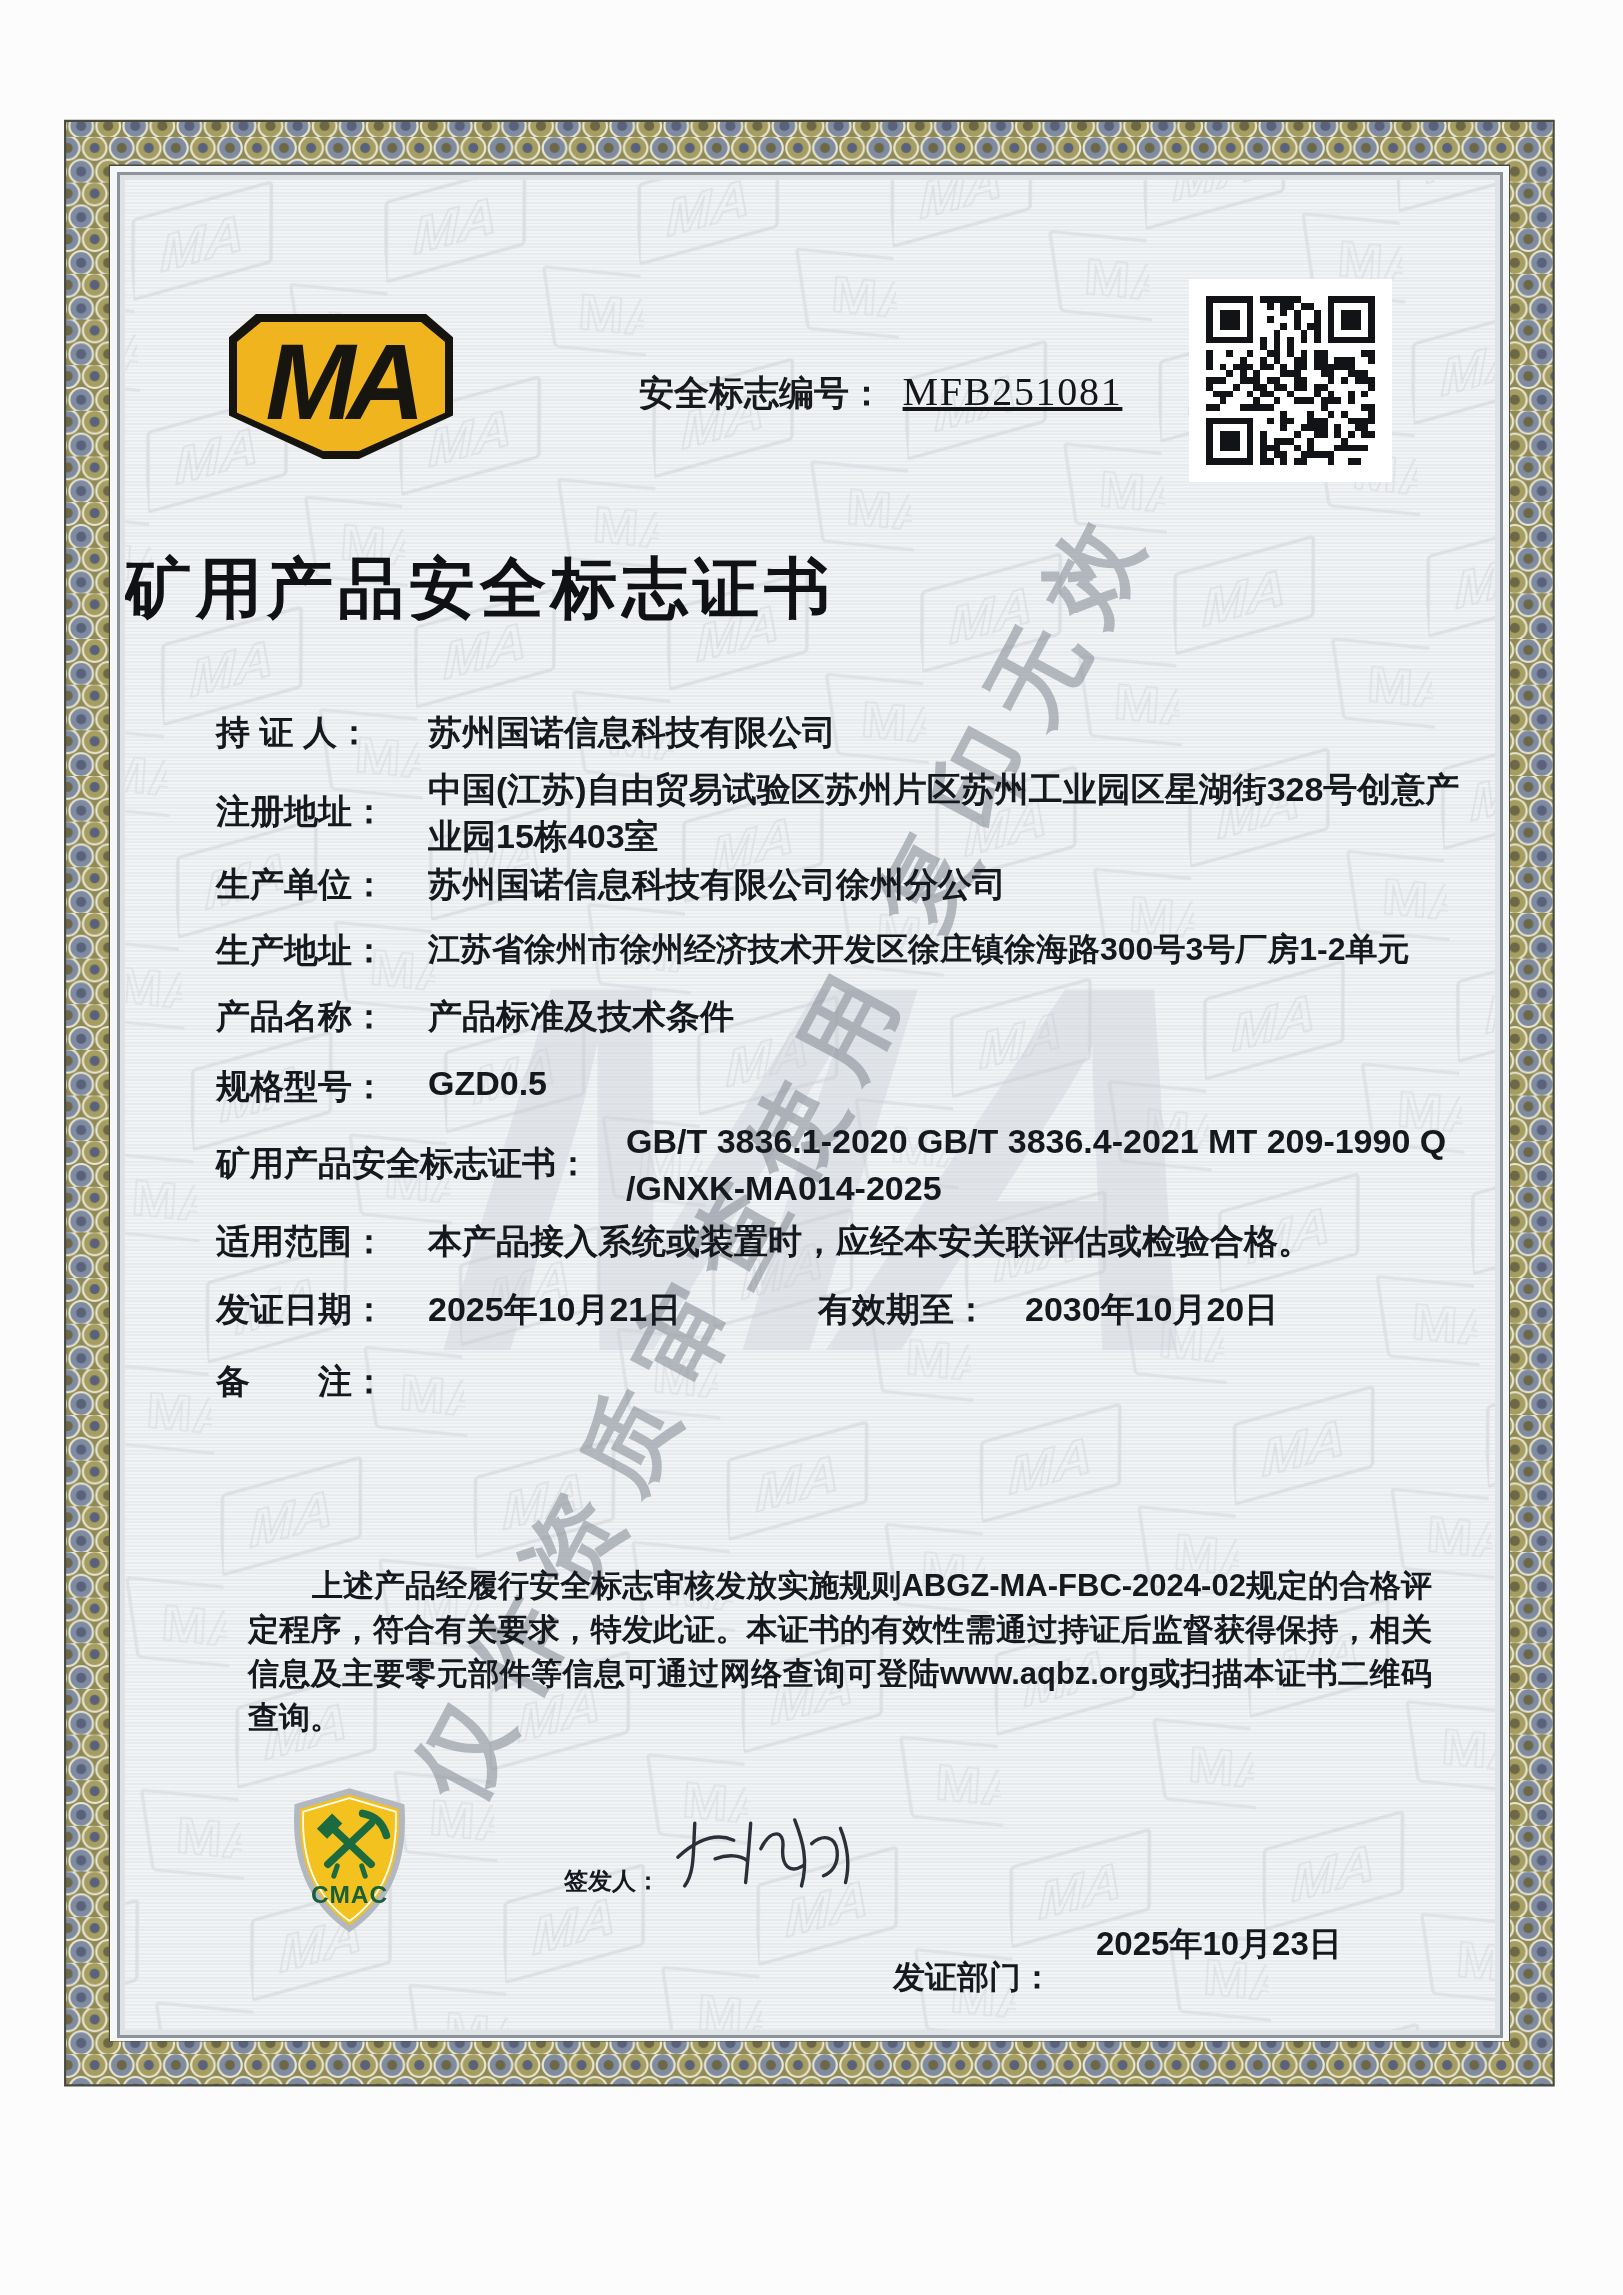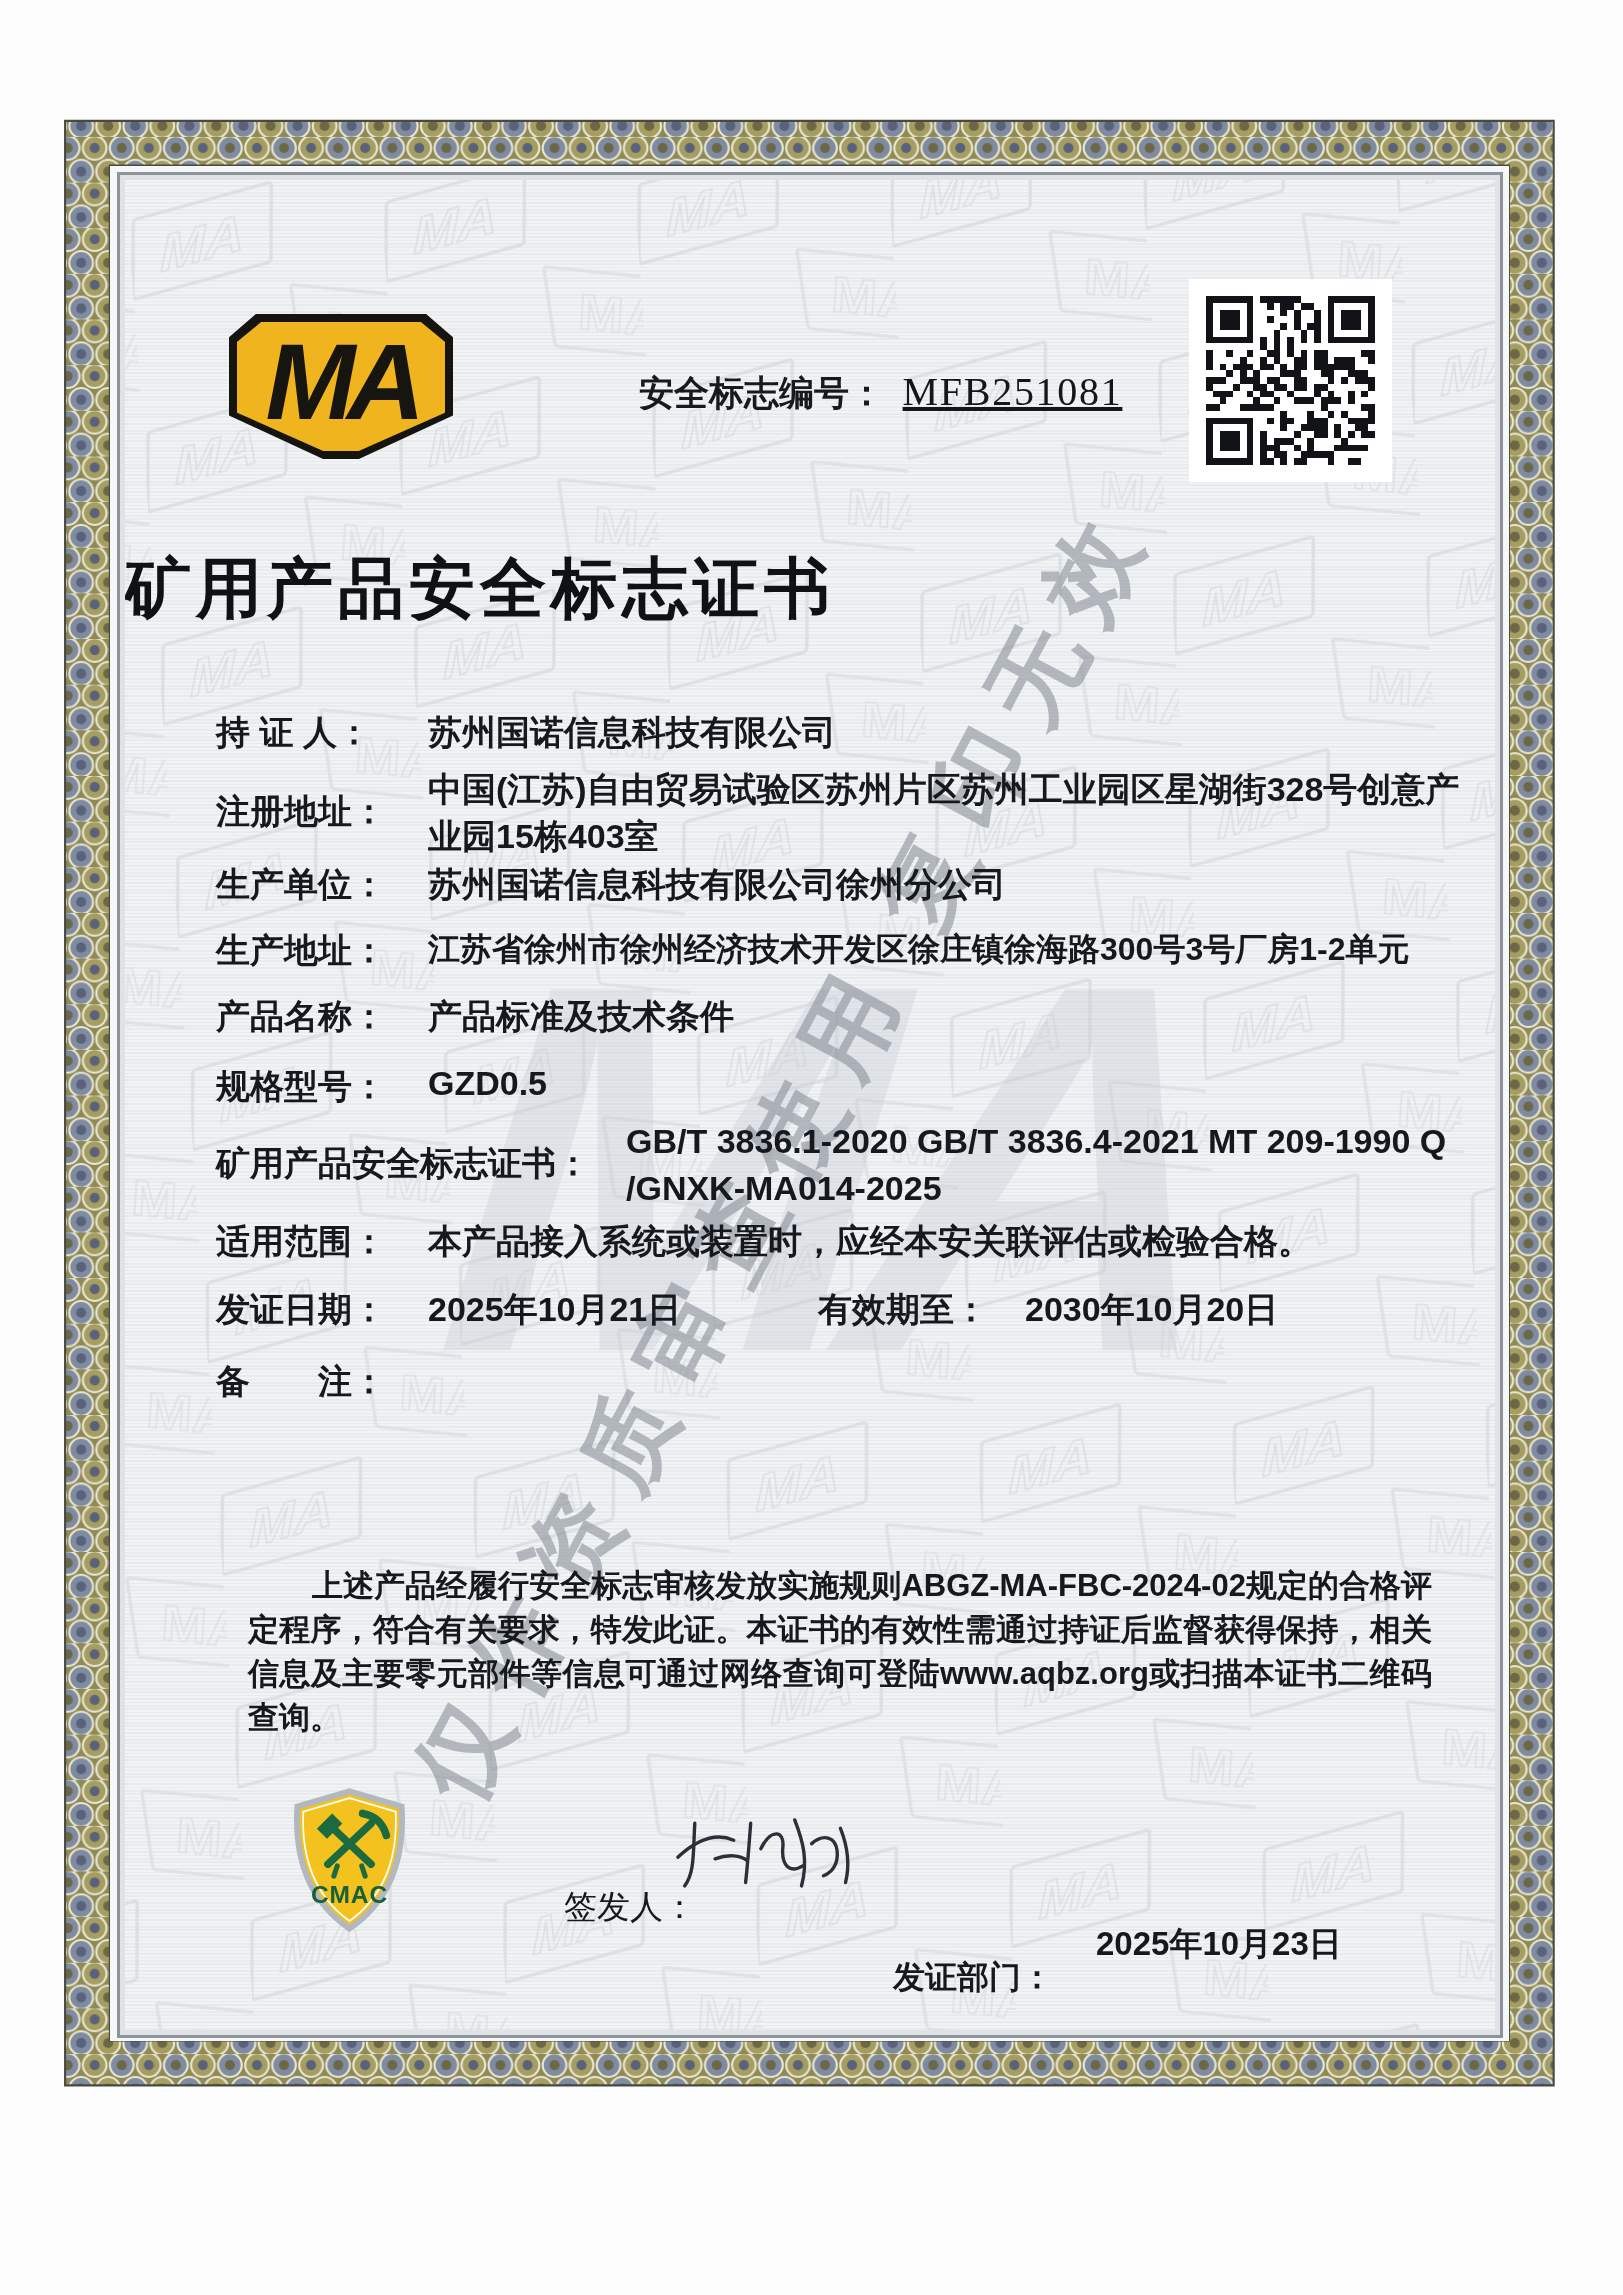--- a/index.html
+++ b/index.html
@@ -35,21 +35,21 @@
       grid-template-columns:repeat(25,1fr);grid-template-rows:repeat(25,1fr);}
   .qr div{background:transparent;}
   .qr div.on{background:#121316;}
   .title{position:absolute;left:0;top:364px;width:100%;font-size:66px;
          font-weight:900;color:#101114;letter-spacing:5px;}
   .lbl,.val{position:absolute;font-size:34px;font-weight:700;color:#15181c;white-space:nowrap;}
   .val2line span{display:block;line-height:47px;}
   .statement{position:absolute;left:123px;top:1384px;width:1184px;font-size:31px;line-height:44px;
              font-weight:700;color:#15181c;text-indent:64px;text-align:justify;}
   .cmac{position:absolute;left:163px;top:1608px;}
-  .signer-label{position:absolute;left:439px;top:1685px;font-size:33px;font-weight:400;color:#15181c;margin-top:20px;}
+  .signer-label{position:absolute;left:439px;top:1685px;font-size:24px;font-weight:700;color:#15181c;}
   .issuer-label{position:absolute;left:768px;top:1776px;font-size:32px;font-weight:700;color:#15181c;}
   .sig{position:absolute;left:541px;top:1628px;}
   .issue-date{position:absolute;left:971px;top:1742px;font-size:33px;font-weight:700;color:#15181c;}
 </style>
 </head>
 <body>
 
 <div class="page">
 
   <svg class="band-svg" width="1623" height="2295" viewBox="0 0 1920 2715">

